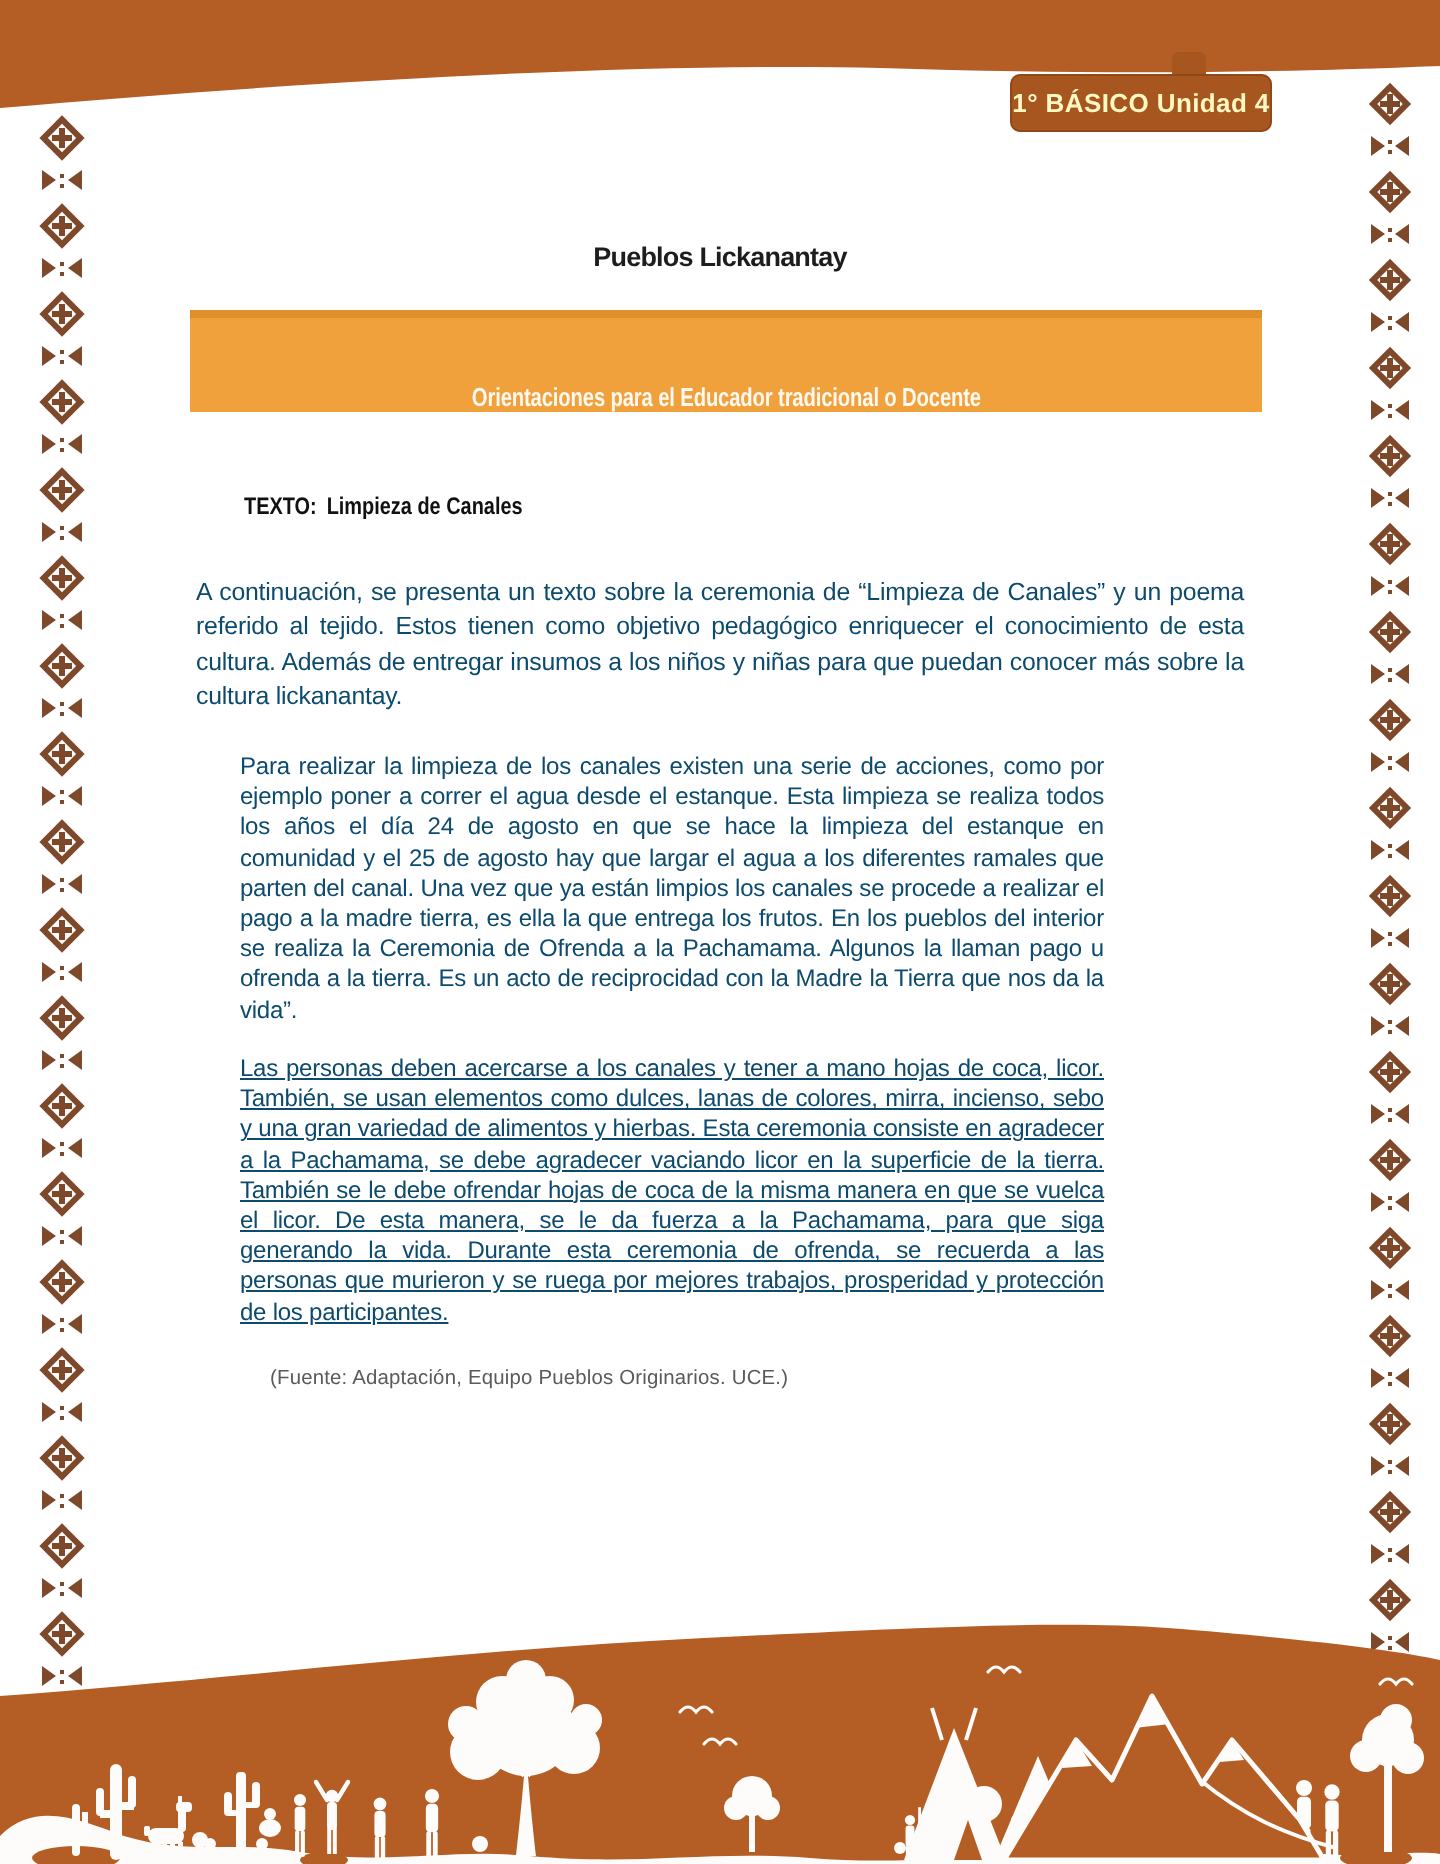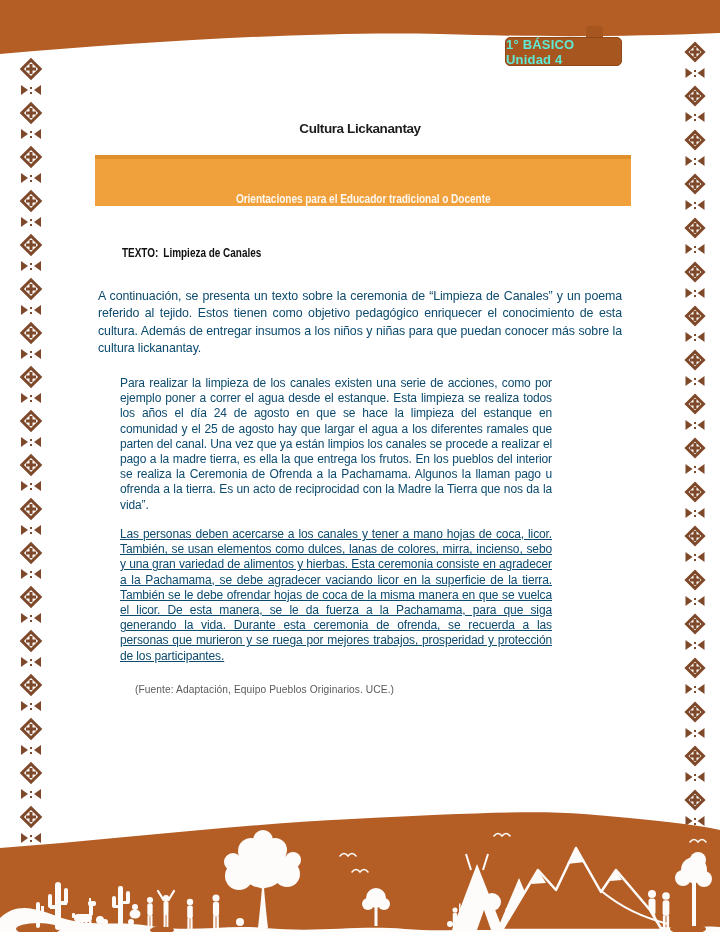--- a/index.html
+++ b/index.html
@@ -10,24 +10,24 @@
   }
   svg{display:block}
   .fill-band{fill:var(--band,#b45e26)}
   .fill-white{fill:#fdfcfa}
   .stroke-white{stroke:#fdfcfa;fill:none}
 
   .header-band{position:absolute;top:0;left:0;width:720px;height:70px;}
   .badge-tab{position:absolute;left:586px;top:26px;width:17px;height:16px;
     background:var(--badge,#a8561f);border-radius:3px;}
   .unit-badge{
-    position:absolute;left:505px;top:37px;width:117px;height:29px;
+    position:absolute;left:505px;top:37px;width:131px;height:29px;
     background:var(--badge,#a8561f);border:1px solid #8f4817;border-radius:5px;
     display:flex;align-items:center;justify-content:center;
-    color:#5eead4;font-size:13px;font-weight:bold;letter-spacing:.2px;
+    color:#fef9c3;font-size:13px;font-weight:bold;letter-spacing:.2px;
     box-sizing:border-box;
   }
   .weave{position:absolute;}
   .weave-left{left:19px;top:54px;}
   .weave-right{left:684px;top:37px;}
 
   .title-program{position:absolute;left:0;right:0;top:88px;text-align:center;
     font-size:13.5px;font-weight:bold;color:#1d1d1d;letter-spacing:-.4px;}
   .title-pueblo{position:absolute;left:0;right:0;top:121px;text-align:center;
     font-size:13.5px;font-weight:bold;color:#1d1d1d;letter-spacing:-.4px;}
@@ -88,21 +88,21 @@
         <rect x="6" y="13.5" width="10" height="3" fill="#7e482a"></rect>
         <polygon points="1.5,31 8.5,36 1.5,41" fill="#7e482a"></polygon>
         <polygon points="20.5,31 13.5,36 20.5,41" fill="#7e482a"></polygon>
         <rect x="10" y="33" width="2" height="2" fill="#7e482a"></rect>
         <rect x="10" y="38" width="2" height="2" fill="#7e482a"></rect>
       </pattern>
     </defs>
     <rect x="0" y="0" width="22" height="820" fill="url(#weaveR)"></rect>
   </svg>
 
-  <div class="title-pueblo">Cultura Lickanantay</div>
+  <div class="title-pueblo">Pueblos Lickanantay</div>
 
   <div class="banner">
     <span class="banner-label">Orientaciones para el Educador tradicional o Docente</span>
   </div>
 
   <div class="texto-heading">
     <span class="t-label">TEXTO:</span><span>Limpieza de Canales</span>
   </div>
 
   <div class="para intro">A continuación, se presenta un texto sobre la ceremonia de “Limpieza de Canales” y un poema referido al tejido. Estos tienen como objetivo pedagógico enriquecer el conocimiento de esta cultura. Además de entregar insumos a los niños y niñas para que puedan conocer más sobre la cultura lickanantay.</div>

